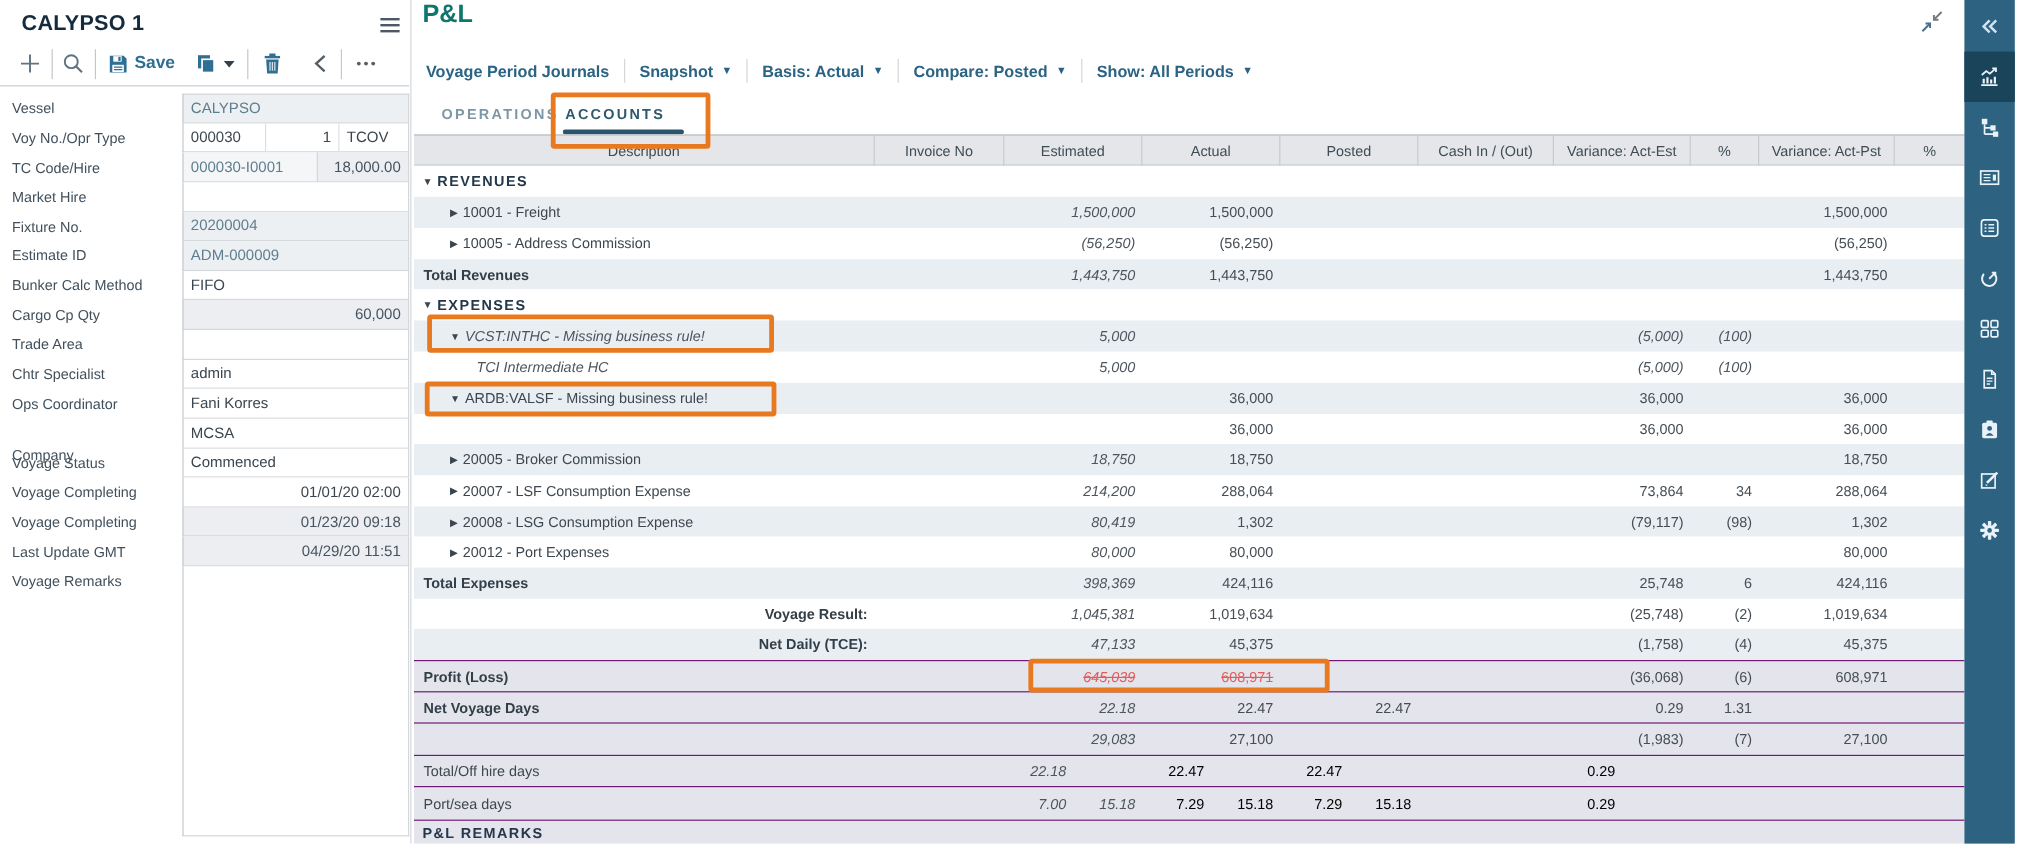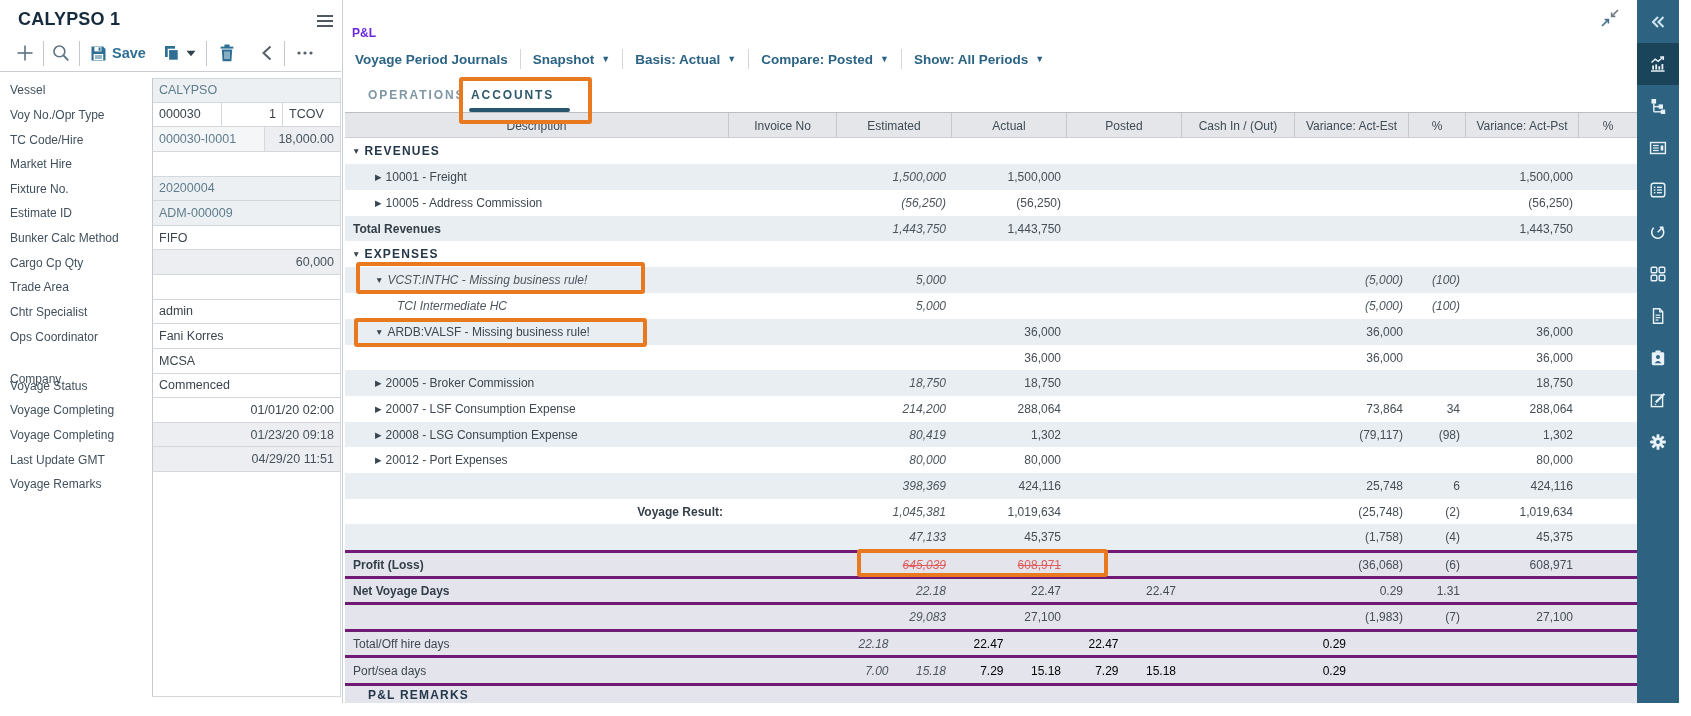--- a/index.html
+++ b/index.html
@@ -27,39 +27,39 @@
   .f-cell.readonly-light { background:#f5f6f8; color:#5e7d8e; }
   .f-cell.white { background:#fff; }
   .f-cell.white-right { background:#fff; justify-content:flex-end; }
   .f-cell.gray-right { background:#eceef1; justify-content:flex-end; color:#46535e; }
   .f-cell.remarks { background:#fff; border-bottom:1px solid #d4d8db; }
 
   .panel-divider { position:absolute; left:342px; top:0; width:1px; height:703px; background:#cbd0d4; }
 
   
   .main-panel { position:absolute; left:343px; top:0; width:1294px; height:703px; background:#fff; }
-  .mp-title { position:absolute; left:9px; top:26px; font-size:12px; font-weight:bold; color:#6d28d9; }
+  .mp-title { position:absolute; left:9px; top:0; font-size:21px; font-weight:bold; color:#0f766e; }
   .collapse-btn { position:absolute; left:1255px; top:7px; width:24px; height:24px; background:none; border:none; cursor:pointer; }
   .mp-links { position:absolute; left:12px; top:47px; height:24px; display:flex; align-items:center; }
   .mp-link { font-size:13.5px; font-weight:bold; color:#2b6384; white-space:nowrap; cursor:pointer; background:none; border:none; display:flex; align-items:center; font-family:"Liberation Sans",sans-serif; }
   .mp-link .caret { font-size:9px; margin-left:7px; color:#2b6384; }
   .link-sep { width:1px; height:20px; background:#d3d7da; margin:0 12px; }
   .tab { position:absolute; top:88px; font-size:12px; font-weight:bold; letter-spacing:1.9px; background:none; border:none; cursor:pointer; font-family:"Liberation Sans",sans-serif; }
   .tab.inactive { color:#7e97a6; }
   .tab.active { color:#2e596d; }
   .tab-underline { position:absolute; top:108px; height:4px; background:#27566c; border-radius:2px; }
 
   
   .pnl-table { position:absolute; left:2px; top:112px; width:1292px; height:591px; font-size:12px; }
   .th-row { position:absolute; left:0; top:0; width:1292px; height:26px; background:#e4e6e9; border-top:1px solid #b8bec4; border-bottom:1px solid #ccd0d4; }
   .th { position:absolute; top:0; height:25px; display:flex; align-items:center; justify-content:center; color:#3f4c56; border-right:1px solid #c6cacf; font-size:12px; }
   .th:last-child { border-right:none; }
   .t-row { position:absolute; left:0; width:1292px; }
   .t-row.alt { background:#e9eef2; }
-  .t-row.block { background:#e4e4ed; border-top:3px solid #701a75; }
+  .t-row.block { background:#e4e4ed; border-top:1px solid #701a75; }
   .t-cell { position:absolute; top:0; height:100%; display:flex; align-items:center; justify-content:flex-end; padding-right:6px; color:#454d55; white-space:nowrap; }
   .t-cell.desc { justify-content:flex-start; padding-right:2px; color:#3d474f; overflow:hidden; }
   .t-cell.desc.r { justify-content:flex-end; padding-right:6px; }
   .t-half { position:absolute; top:0; height:100%; display:flex; align-items:center; justify-content:flex-end; padding-right:6px; white-space:nowrap; }
   .arr { font-size:8.5px; color:#39454f; margin-right:4px; flex:none; }
   .g-label { font-weight:bold; color:#24384a; letter-spacing:1.2px; font-size:12px; }
   .b { font-weight:bold; color:#333f48; }
   .it { font-style:italic; color:#4d565e; }
   .strike { color:#df5e5c !important; text-decoration:line-through; }
 
@@ -430,37 +430,43 @@
         <div class="t-row" style="top: 335px; height: 26px;">
           <div class="t-cell desc" style="left: 0px; width: 384px; padding-left: 30px;">
             <span class="arr">▶</span>
             <span>20012 - Port Expenses</span>
           </div>
           <div class="t-cell it" style="left: 492px; width: 115px;">80,000</div>
           <div class="t-cell" style="left: 607px; width: 115px;">80,000</div>
           <div class="t-cell" style="left: 1121px; width: 113px;">80,000</div>
         </div>
         <div class="t-row alt" style="top: 361px; height: 26px;">
+          <div class="t-cell desc" style="left: 0px; width: 384px; padding-left: 8px;">
+            <span class="b">Total Expenses</span>
+          </div>
           <div class="t-cell it" style="left: 492px; width: 115px;">398,369</div>
           <div class="t-cell" style="left: 607px; width: 115px;">424,116</div>
           <div class="t-cell" style="left: 950px; width: 114px;">25,748</div>
           <div class="t-cell" style="left: 1064px; width: 57px;">6</div>
           <div class="t-cell" style="left: 1121px; width: 113px;">424,116</div>
         </div>
         <div class="t-row" style="top: 387px; height: 25px;">
           <div class="t-cell desc r" style="left: 0px; width: 384px; padding-left: 8px;">
             <span class="b">Voyage Result:</span>
           </div>
           <div class="t-cell it" style="left: 492px; width: 115px;">1,045,381</div>
           <div class="t-cell" style="left: 607px; width: 115px;">1,019,634</div>
           <div class="t-cell" style="left: 950px; width: 114px;">(25,748)</div>
           <div class="t-cell" style="left: 1064px; width: 57px;">(2)</div>
           <div class="t-cell" style="left: 1121px; width: 113px;">1,019,634</div>
         </div>
         <div class="t-row alt" style="top: 412px; height: 26px;">
+          <div class="t-cell desc r" style="left: 0px; width: 384px; padding-left: 8px;">
+            <span class="b">Net Daily (TCE):</span>
+          </div>
           <div class="t-cell it" style="left: 492px; width: 115px;">47,133</div>
           <div class="t-cell" style="left: 607px; width: 115px;">45,375</div>
           <div class="t-cell" style="left: 950px; width: 114px;">(1,758)</div>
           <div class="t-cell" style="left: 1064px; width: 57px;">(4)</div>
           <div class="t-cell" style="left: 1121px; width: 113px;">45,375</div>
         </div>
         <div class="t-row block" style="top: 438px; height: 26px;">
           <div class="t-cell desc" style="left: 0px; width: 384px; padding-left: 8px;">
             <span class="b">Profit (Loss)</span>
           </div>
@@ -502,21 +508,21 @@
           </div>
           <div class="t-half it" style="left: 492px; width: 57.5px;">7.00</div>
           <div class="t-half it" style="left: 549.5px; width: 57.5px;">15.18</div>
           <div class="t-half" style="left: 607px; width: 57.5px;">7.29</div>
           <div class="t-half" style="left: 664.5px; width: 57.5px;">15.18</div>
           <div class="t-half" style="left: 722px; width: 57.5px;">7.29</div>
           <div class="t-half" style="left: 779.5px; width: 57.5px;">15.18</div>
           <div class="t-half" style="left: 950px; width: 57px;">0.29</div>
         </div>
         <div class="t-row block" style="top: 571px; height: 20px;">
-          <div class="t-cell desc" style="left: 16px; width: 384px; padding-left: 7px;">
+          <div class="t-cell desc" style="left: 0px; width: 384px; padding-left: 7px;">
             <span class="g-label">P&amp;L REMARKS</span>
           </div>
         </div>
       </div>
   </section>
 
   <aside class="sidebar" id="sidebar">
       <button class="sb-item" style="top: 1px;">
         <svg width="18" height="18">
           <use href="#i-collapse-sidebar"></use>

